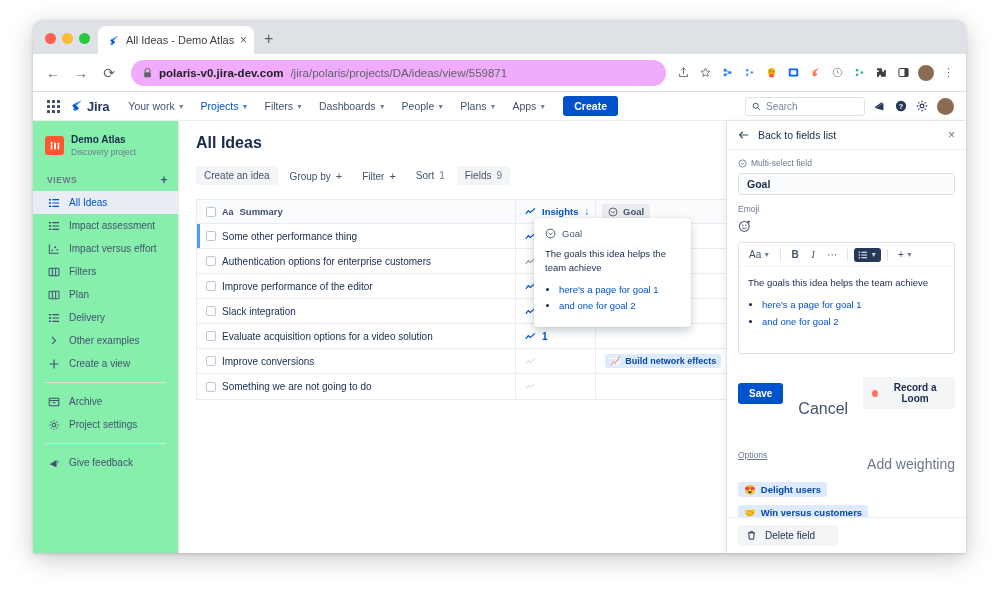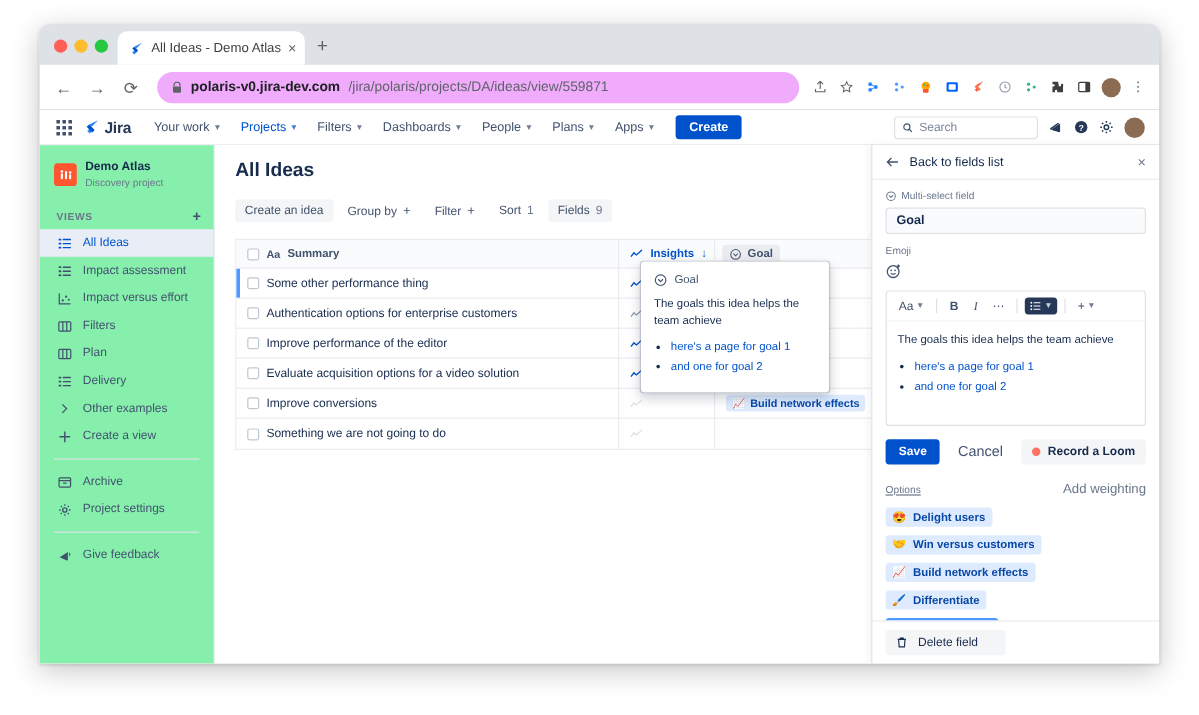--- a/index.html
+++ b/index.html
@@ -208,29 +208,29 @@
   .ed-sep { width: 1px; height: 12px; background: #dfe1e6; margin: 0 4px; }
   .ed-content { padding: 9px 9px 14px 9px; min-height: 86px; }
   .ed-p { font-size: 9.5px; color: #172b4d; line-height: 1.5; }
   .ed-list { margin: 6px 0 0 0; padding-left: 14px; }
   .ed-list li { font-size: 9.5px; color: #0052cc; line-height: 1.8; }
   .ed-list li::marker { color: #172b4d; }
 
   .act-row { display: flex; align-items: center; gap: 9px; margin-bottom: 14px; text-align: center; }
   .btn-save { background: #0052cc; color: #fff; font-size: 10px; font-weight: bold;
     padding: 5px 11px; border-radius: 3px; }
-  .btn-cancel { color: #42526e; font-size: 12px; padding: 5px 6px; }
+  .btn-cancel { color: #42526e; font-size: 16px; padding: 5px 6px; margin-top: 32px; }
   .btn-loom { margin-left: auto; background: #f4f5f7; border-radius: 3px;
     font-size: 10px; color: #172b4d; font-weight: bold; padding: 5px 9px;
     display:flex; align-items:center; gap: 6px; }
   .loom-dot { width: 7px; height: 7px; border-radius: 50%; background: #ff7262; }
 
   .opt-head { display: flex; align-items: center; margin-bottom: 7px; }
   .opt-title { font-size: 8.5px; color: #6b778c; text-decoration: underline; }
-  .opt-weight { margin-left: auto; font-size: 11px; color: #6b778c; }
+  .opt-weight { margin-left: auto; font-size: 14px; color: #6b778c; margin-top: 19px; }
   .opt-row { margin-bottom: 5px; }
   .opt-tag {
     display: inline-flex; align-items: center; gap: 5px;
     background: #deebff; color: #0747a6; border-radius: 3px;
     font-size: 9.5px; font-weight: bold; padding: 2px 6px;
   }
   .opt-tag.sel { background: #4c9aff; color: #0747a6; }
   .rp-foot { border-top: 1px solid #ebecf0; padding: 7px 11px; }
   .del-field { display: flex; align-items: center; gap: 8px; font-size: 10px;
     color: #172b4d; background: #f4f5f7; border-radius: 3px; padding: 5px 8px; width: 100px; }
@@ -703,20 +703,36 @@
                     <svg width="11" height="11" viewBox="0 0 14 14">
                       <path d="M1 10l3.2-4 2.6 2.2L12.7 3" fill="none" stroke="#0052cc" stroke-width="1.5"></path>
                     </svg>
                   </span>
                 <span class="ins-num">2</span>
               </div>
               <div class="td col-goal"></div>
 
             </div>
 
+            <div class="tr">
+              <div class="td col-sum">
+                <span class="cbx"></span>
+                <span class="sum-text">Slack integration</span>
+              </div>
+              <div class="td col-ins">
+                <span>
+                    <svg width="11" height="11" viewBox="0 0 14 14">
+                      <path d="M1 10l3.2-4 2.6 2.2L12.7 3" fill="none" stroke="#0052cc" stroke-width="1.5"></path>
+                    </svg>
+                  </span>
+                <span class="ins-num">1</span>
+              </div>
+              <div class="td col-goal"></div>
+
+            </div>
 
             <div class="tr">
               <div class="td col-sum">
                 <span class="cbx"></span>
                 <span class="sum-text">Evaluate acquisition options for a video solution</span>
               </div>
               <div class="td col-ins">
                 <span>
                     <svg width="11" height="11" viewBox="0 0 14 14">
                       <path d="M1 10l3.2-4 2.6 2.2L12.7 3" fill="none" stroke="#0052cc" stroke-width="1.5"></path>

